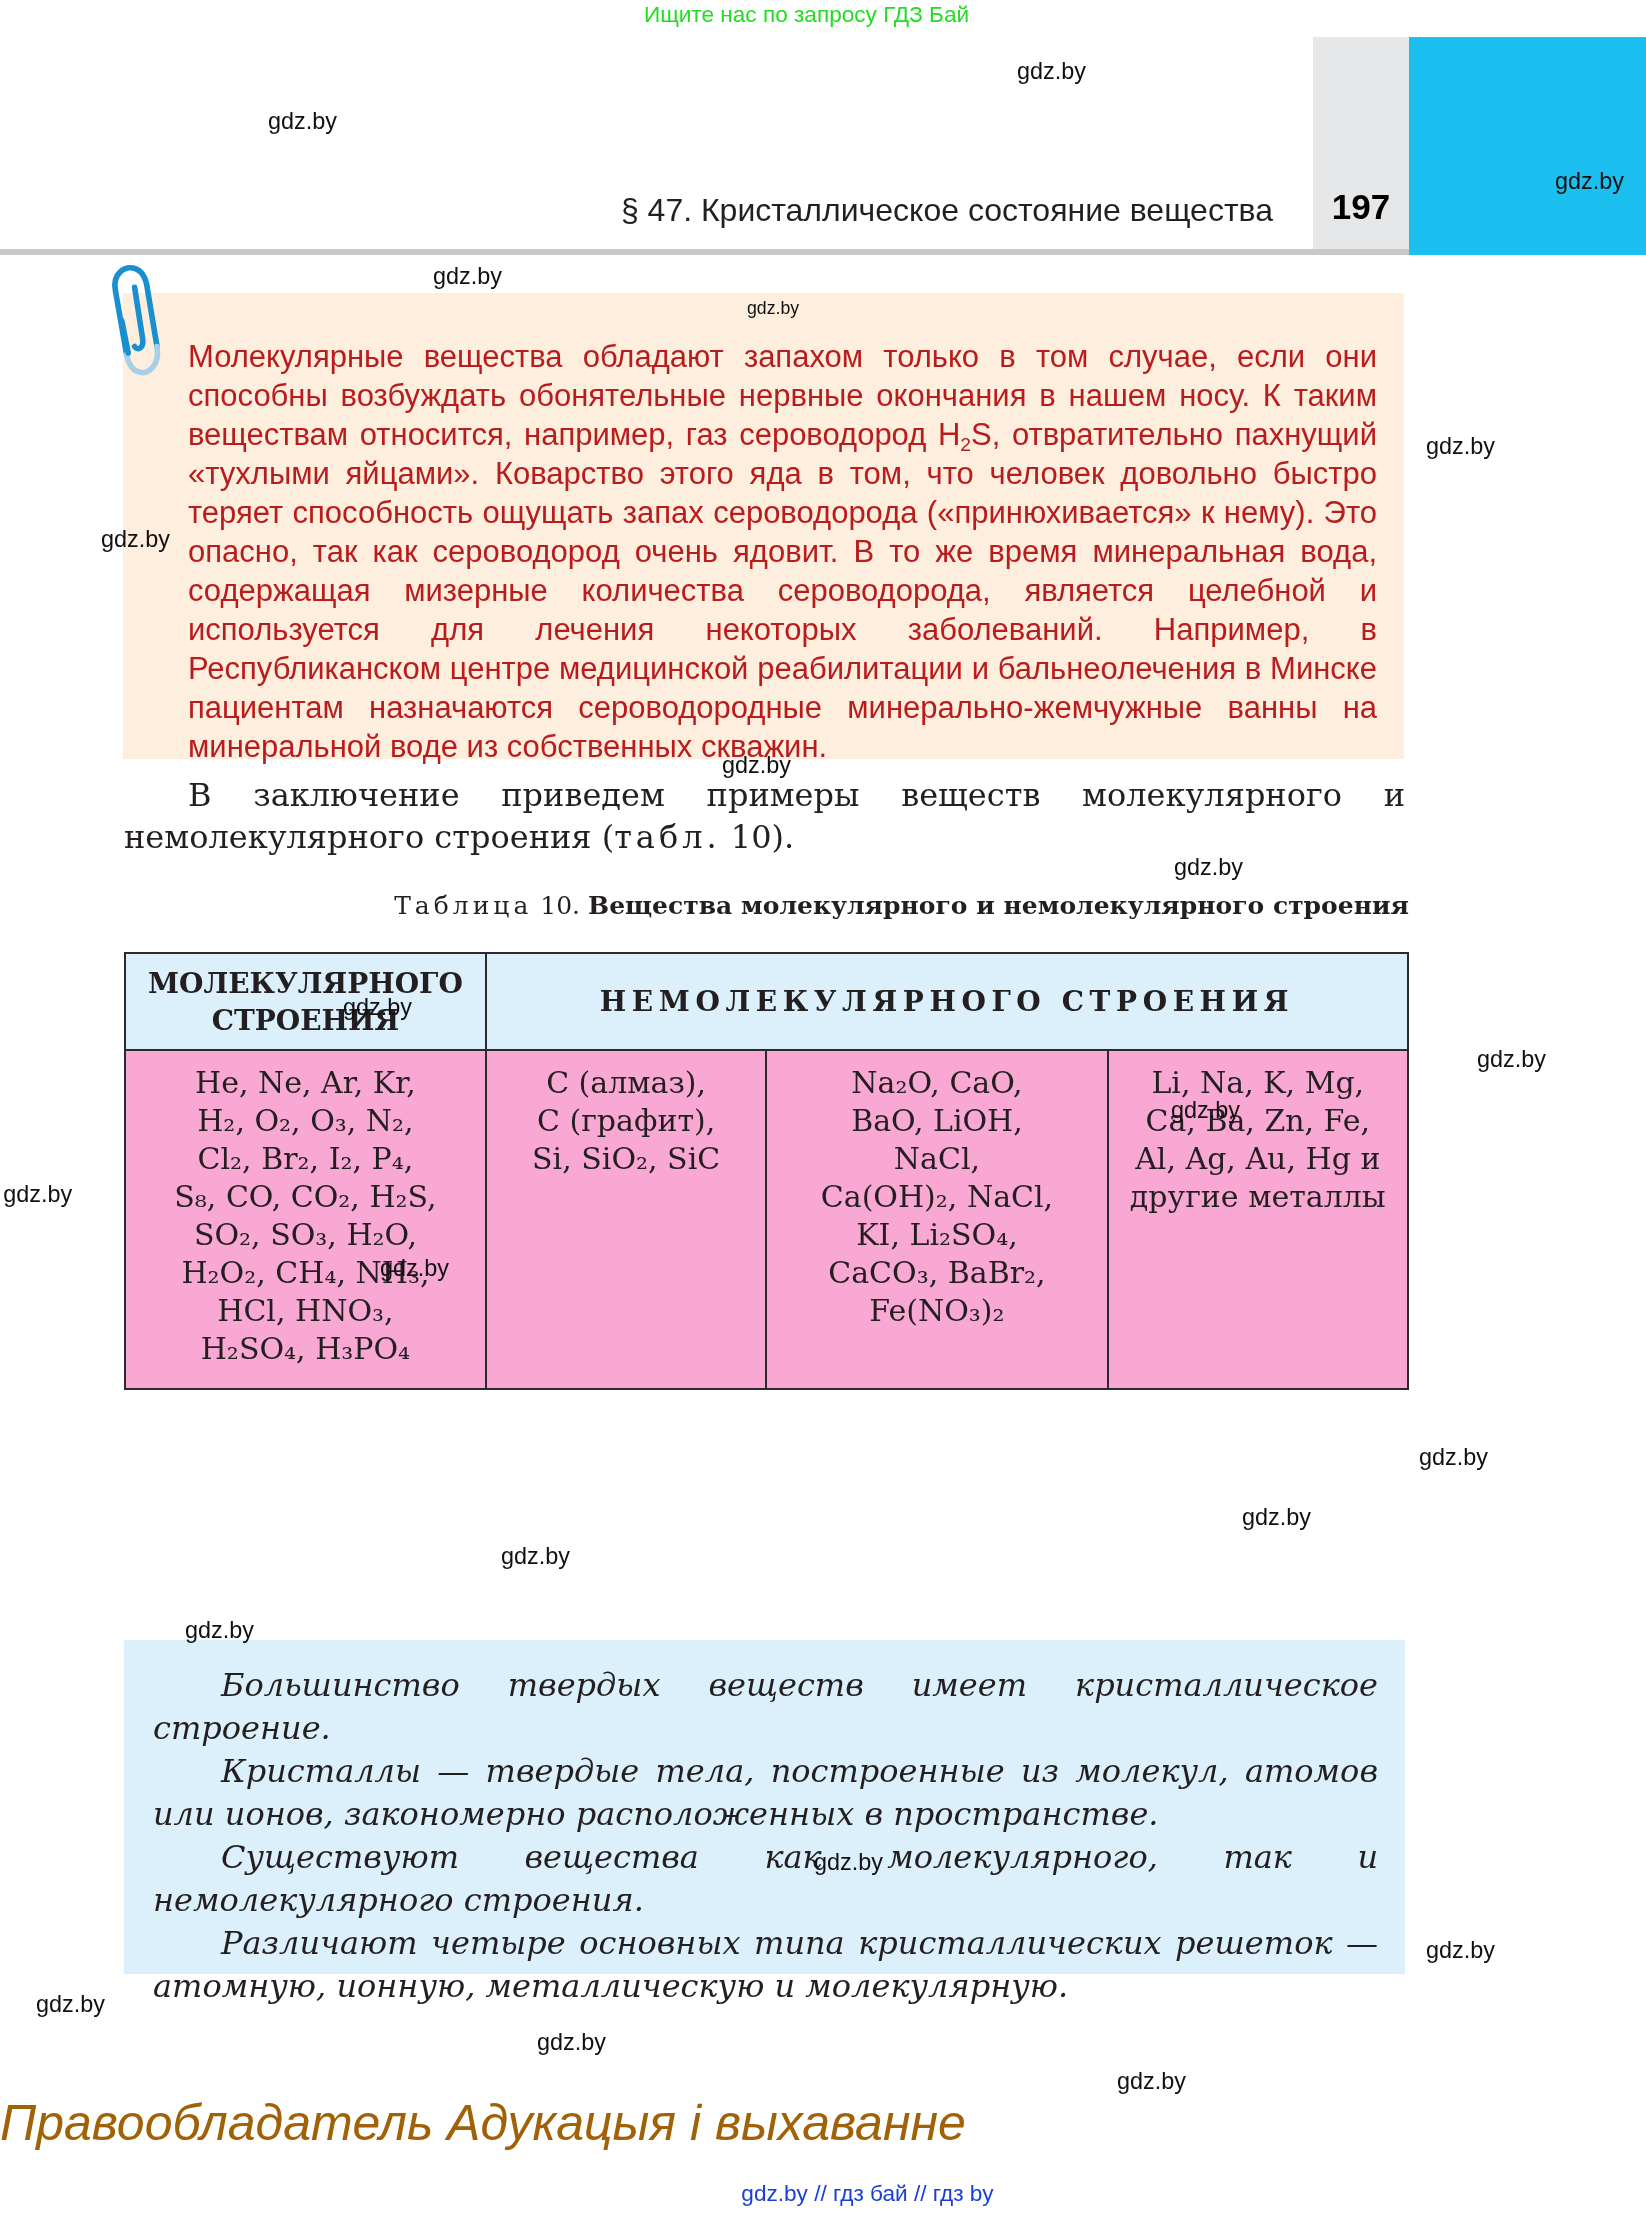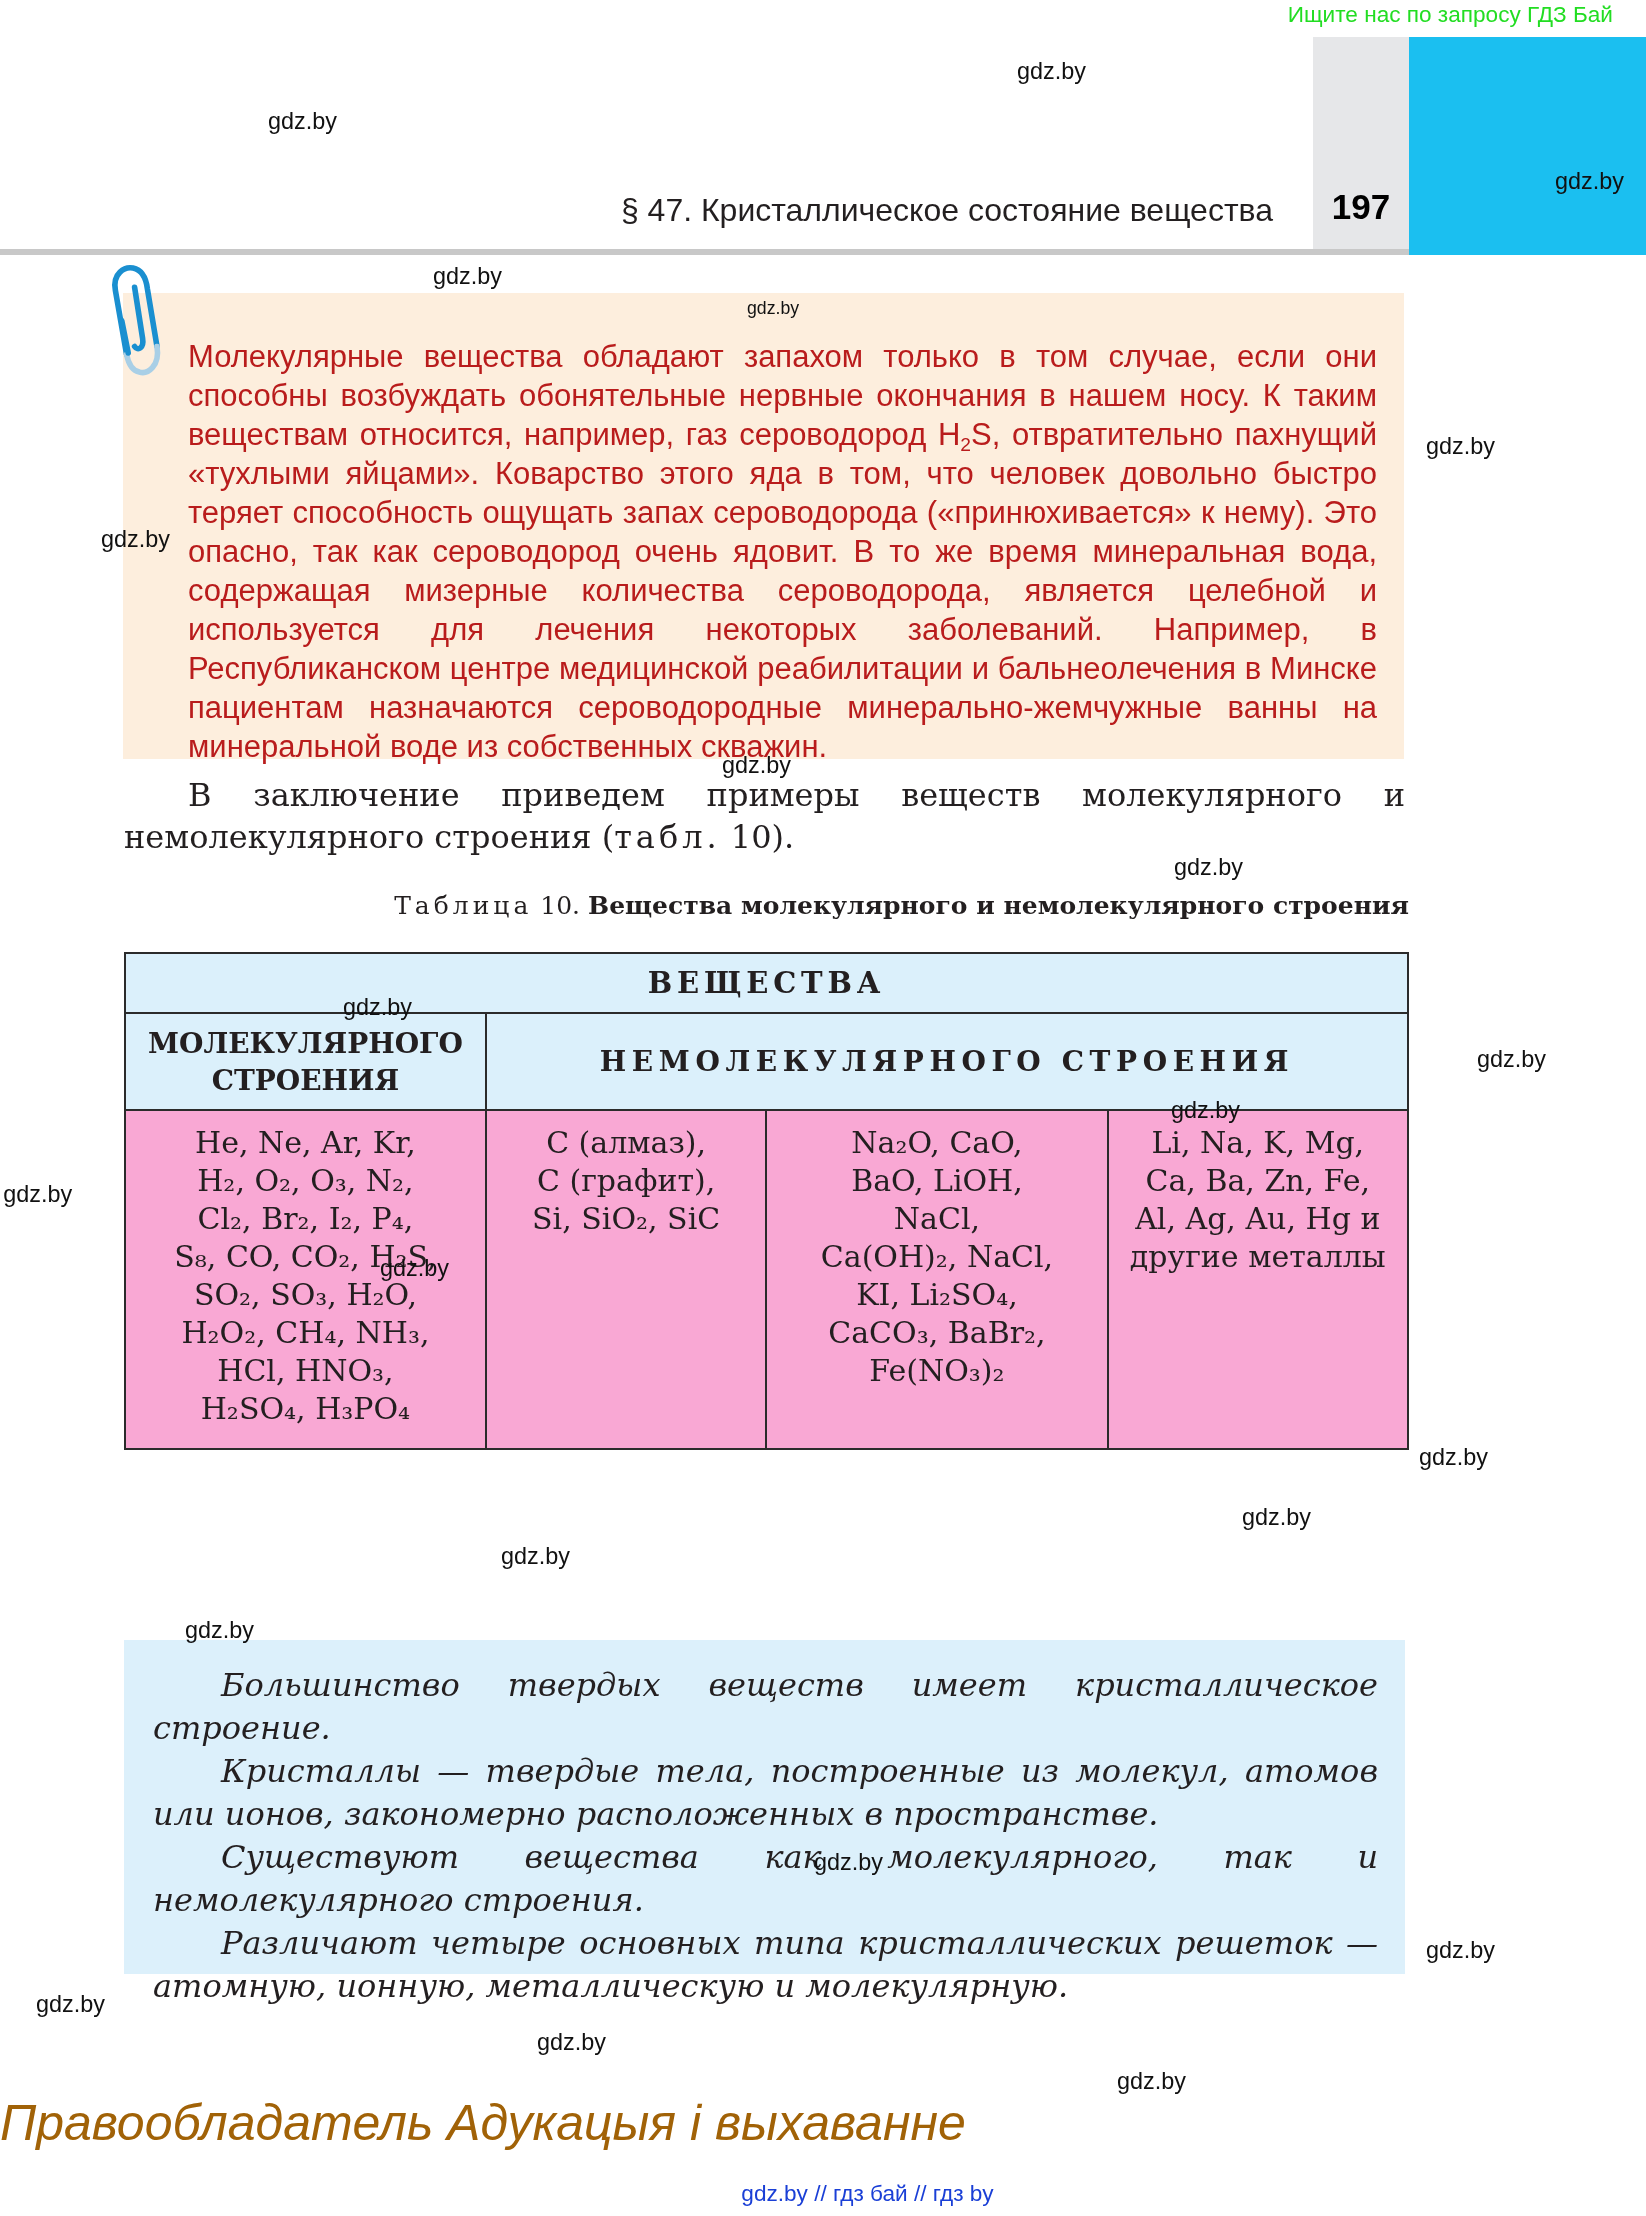--- a/index.html
+++ b/index.html
@@ -1,20 +1,20 @@
 <!DOCTYPE html>
 <html style="font-size:13px"><head>
 <meta charset="utf-8">
 <style>
   html, body { margin:0; padding:0; }
   body { width:1647px; height:2216px; position:relative; background:#ffffff; overflow:hidden; color:#231f20; }
   .abs { position:absolute; }
   .sans { font-family:"Liberation Sans", "DejaVu Sans", sans-serif; }
   .serif { font-family:"DejaVu Serif", "Liberation Serif", serif; }
-  .top-banner { left:0; width:1613px; top:1.6px; text-align:right; font-size:22.6px; color:#22dd22; }
+  .top-banner { left:0; width:1613px; top:1.6px; text-align:center; font-size:22.6px; color:#22dd22; }
   .gray-tab { left:1313px; top:37px; width:96px; height:218px; background:#e6e7e9; }
   .blue-tab { left:1409px; top:37px; width:238px; height:218px; background:#1bbff0; }
   .rule { left:0; top:249px; width:1409px; height:6.4px; background:#c8c8c8; }
   .section-title { left:564px; top:192px; width:709px; text-align:right; font-size:32px; color:#231f20; }
   .page-num { left:1313px; top:187px; width:96px; text-align:center; font-size:35px; font-weight:bold; color:#000000; }
   .wm { font-family:"Liberation Sans", "DejaVu Sans", sans-serif; font-size:23.4px; color:#111; }
   .peach { left:123px; top:293px; width:1281px; height:466px; background:#fdeedd; }
   .peach-text { left:188px; top:313px; width:1189px; font-size:31px; line-height:39px; text-align:justify; color:#b91c1c;margin-top:24px; }
   .para { left:124px; top:774px; width:1281px; font-size:32px; line-height:42px; text-align:justify; text-indent:64px; }
   .caption { left:124px; top:891px; width:1285px; text-align:right; font-size:25px; }
@@ -60,23 +60,20 @@
 <div class="abs serif caption"><span class="sp">Таблица</span> <span>10.</span> <b>Вещества молекулярного и немолекулярного строения</b></div>
 
 <table class="subst serif">
   <colgroup>
       <col style="width:361px">
       <col style="width:281px">
       <col style="width:342px">
       <col style="width:301px">
     </colgroup>
   <tbody>
-      <tr class="h h1">
-    <td colspan="4">ВЕЩЕСТВА</td>
-  </tr>
   <tr class="h h2">
     <td>МОЛЕКУЛЯРНОГО СТРОЕНИЯ</td>
     <td colspan="3" class="wide">НЕМОЛЕКУЛЯРНОГО СТРОЕНИЯ</td>
   </tr>
   <tr class="body-row">
     <td>
       <div>He, Ne, Ar, Kr,</div>
       <div>H₂, O₂, O₃, N₂,</div>
       <div>Cl₂, Br₂, I₂, P₄,</div>
       <div>S₈, CO, CO₂, H₂S,</div>

